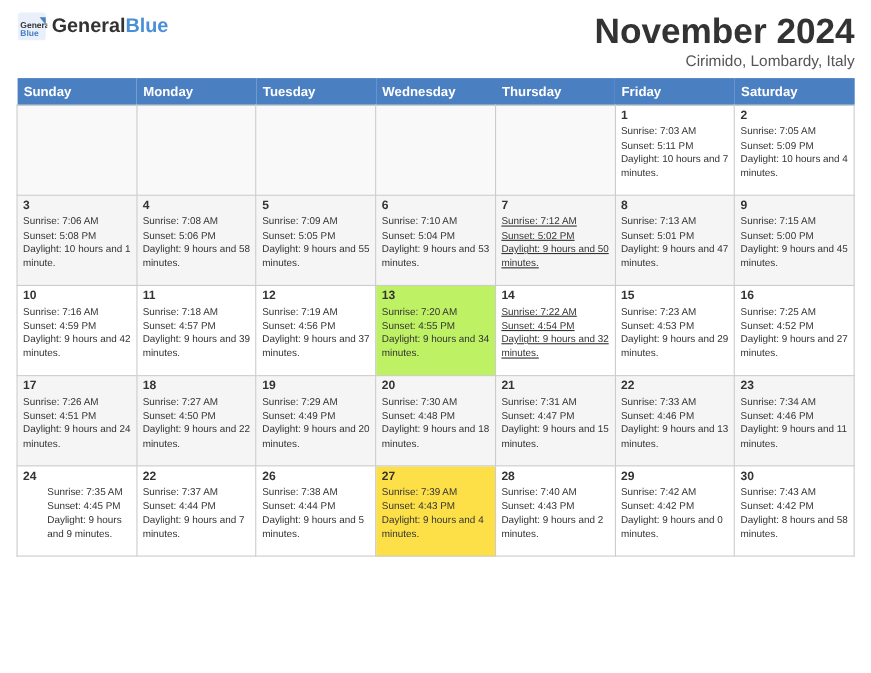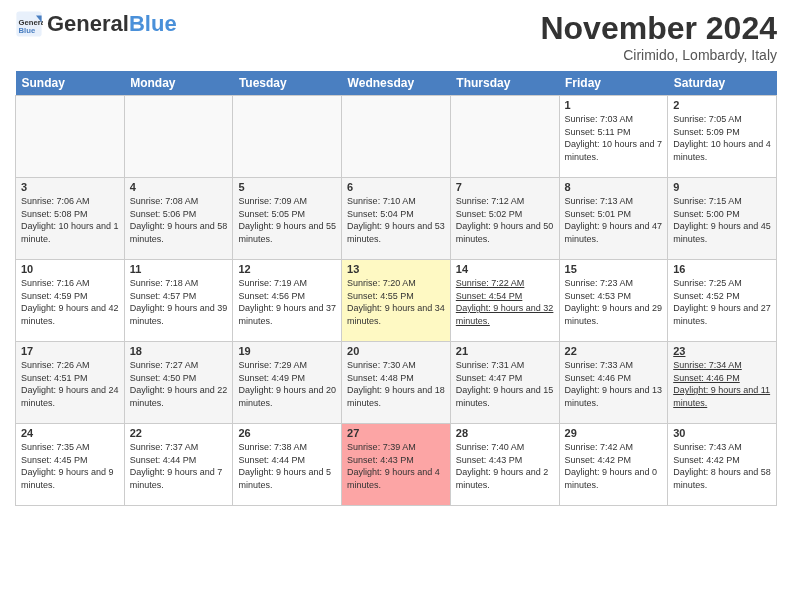--- a/index.html
+++ b/index.html
@@ -19,21 +19,21 @@
       justify-content: space-between;
       align-items: flex-start;
       margin-bottom: 8px;
     }
     .logo {
       display: flex;
       align-items: center;
       gap: 4px;
     }
     .logo-text {
-      font-size: 22px;
+      font-size: 18px;
       font-weight: bold;
       color: #333;
       line-height: 1.1;
     }
     .logo-text span {
       color: #4a90d9;
     }
     .logo-icon {
       width: 28px;
       height: 28px;
@@ -164,21 +164,21 @@
 Daylight: 9 hours and 55 minutes.</div>
           </td>
           <td style="background: rgb(245, 245, 245);">
             <div class="day-num">6</div>
             <div class="day-info" style="white-space: pre-line;">Sunrise: 7:10 AM
 Sunset: 5:04 PM
 Daylight: 9 hours and 53 minutes.</div>
           </td>
           <td style="background: rgb(245, 245, 245);">
             <div class="day-num">7</div>
-            <div class="day-info" style="white-space: pre-line;">Sunrise: 7:12 AM
+            <div class="day-info" style="white-space: pre-line; text-decoration: underline;">Sunrise: 7:12 AM
 Sunset: 5:02 PM
 Daylight: 9 hours and 50 minutes.</div>
           </td>
           <td style="background: rgb(245, 245, 245);">
             <div class="day-num">8</div>
             <div class="day-info" style="white-space: pre-line;">Sunrise: 7:13 AM
 Sunset: 5:01 PM
 Daylight: 9 hours and 47 minutes.</div>
           </td>
           <td style="background: rgb(245, 245, 245);">
@@ -200,21 +200,21 @@
             <div class="day-info" style="white-space: pre-line;">Sunrise: 7:18 AM
 Sunset: 4:57 PM
 Daylight: 9 hours and 39 minutes.</div>
           </td>
           <td style="background: rgb(255, 255, 255);">
             <div class="day-num">12</div>
             <div class="day-info" style="white-space: pre-line;">Sunrise: 7:19 AM
 Sunset: 4:56 PM
 Daylight: 9 hours and 37 minutes.</div>
           </td>
-          <td style="background: #fef9c3;">
+          <td style="background: #bef264;">
             <div class="day-num">13</div>
             <div class="day-info" style="white-space: pre-line;">Sunrise: 7:20 AM
 Sunset: 4:55 PM
 Daylight: 9 hours and 34 minutes.</div>
           </td>
           <td style="background: rgb(255, 255, 255);">
             <div class="day-num">14</div>
             <div class="day-info" style="white-space: pre-line; text-decoration: underline;">Sunrise: 7:22 AM
 Sunset: 4:54 PM
 Daylight: 9 hours and 32 minutes.</div>
@@ -262,47 +262,47 @@
             <div class="day-info" style="white-space: pre-line;">Sunrise: 7:31 AM
 Sunset: 4:47 PM
 Daylight: 9 hours and 15 minutes.</div>
           </td>
           <td style="background: rgb(245, 245, 245);">
             <div class="day-num">22</div>
             <div class="day-info" style="white-space: pre-line;">Sunrise: 7:33 AM
 Sunset: 4:46 PM
 Daylight: 9 hours and 13 minutes.</div>
           </td>
-          <td style="background: rgb(245, 245, 245); text-decoration: underline;">
+          <td style="background: rgb(245, 245, 245);">
             <div class="day-num">23</div>
             <div class="day-info" style="white-space: pre-line;">Sunrise: 7:34 AM
 Sunset: 4:46 PM
 Daylight: 9 hours and 11 minutes.</div>
           </td>
         </tr>
         <tr>
           <td style="background: rgb(255, 255, 255);">
             <div class="day-num">24</div>
-            <div class="day-info" style="white-space: pre-line;">Sunrise: 7:35 AM
+            <div class="day-info" style="white-space: pre-line; margin-left: 22px;">Sunrise: 7:35 AM
 Sunset: 4:45 PM
 Daylight: 9 hours and 9 minutes.</div>
           </td>
           <td style="background: rgb(255, 255, 255);">
             <div class="day-num">22</div>
             <div class="day-info" style="white-space: pre-line;">Sunrise: 7:37 AM
 Sunset: 4:44 PM
 Daylight: 9 hours and 7 minutes.</div>
           </td>
           <td style="background: rgb(255, 255, 255);">
             <div class="day-num">26</div>
             <div class="day-info" style="white-space: pre-line;">Sunrise: 7:38 AM
 Sunset: 4:44 PM
 Daylight: 9 hours and 5 minutes.</div>
           </td>
-          <td style="background: #fca5a5;">
+          <td style="background: #fde047;">
             <div class="day-num">27</div>
             <div class="day-info" style="white-space: pre-line;">Sunrise: 7:39 AM
 Sunset: 4:43 PM
 Daylight: 9 hours and 4 minutes.</div>
           </td>
           <td style="background: rgb(255, 255, 255);">
             <div class="day-num">28</div>
             <div class="day-info" style="white-space: pre-line;">Sunrise: 7:40 AM
 Sunset: 4:43 PM
 Daylight: 9 hours and 2 minutes.</div>

